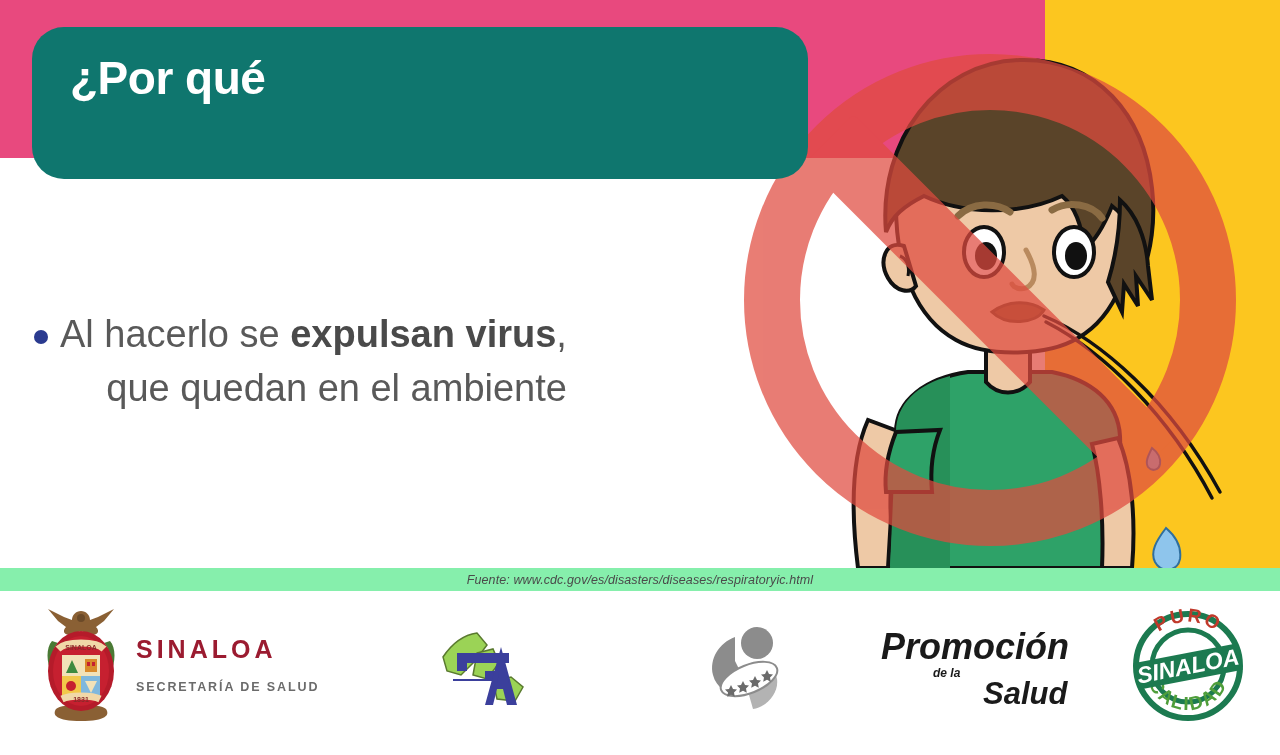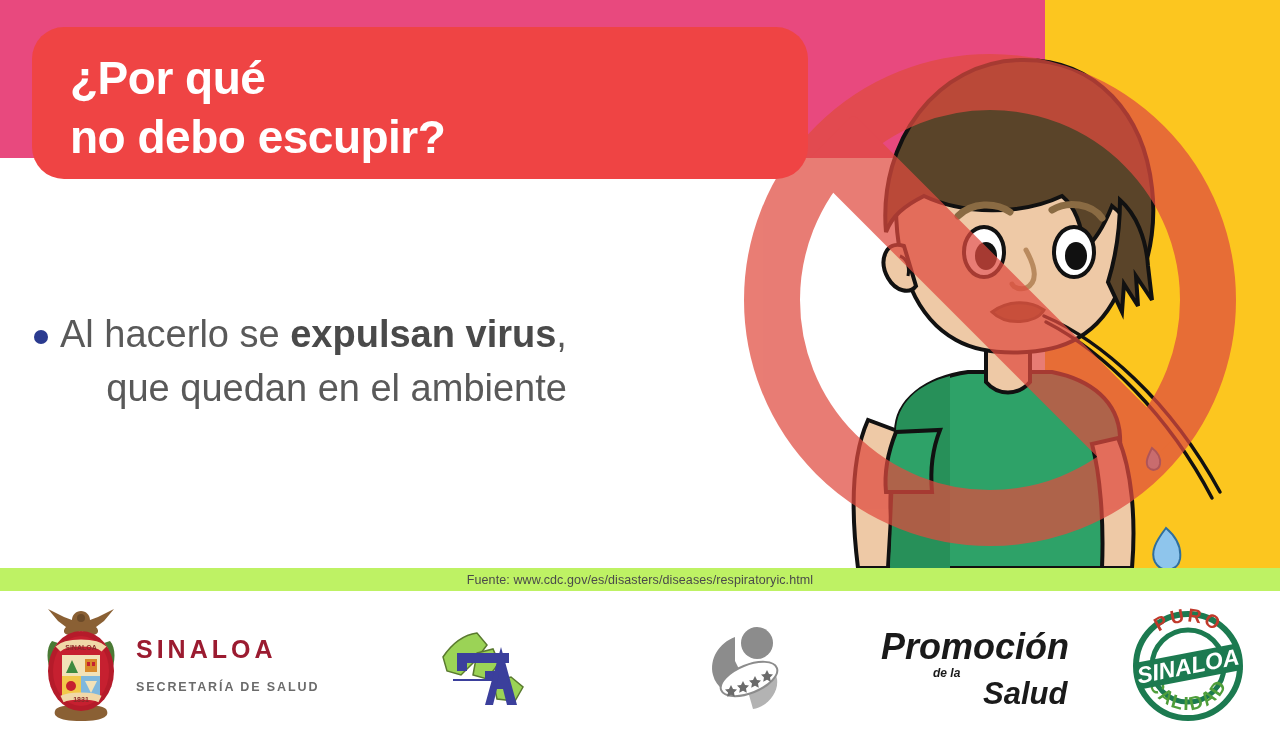--- a/index.html
+++ b/index.html
@@ -27,21 +27,21 @@
     background:#fcc61f;
   }
   .bg-white{
     position:absolute;left:0;top:158px;width:1045px;height:410px;
     background:#ffffff;
   }
 
   
   .title-box{
     position:absolute;left:32px;top:27px;width:776px;height:152px;
-    background:#ef4444;border-radius:32px;
+    background:#0f766e;border-radius:32px;
     box-sizing:border-box;
     padding:22px 0 0 38px;
     z-index:6;
   }
   .title-line{
     color:#ffffff;
     font-weight:bold;
     font-size:46px;
     line-height:1.28;
     letter-spacing:-0.5px;
@@ -70,23 +70,24 @@
   
   .illustration{
     position:absolute;left:700px;top:0;width:580px;height:568px;
     z-index:4;pointer-events:none;
   }
   .illustration svg{display:block;width:100%;height:100%;}
 
   
   .source-bar{
     position:absolute;left:0;top:568px;width:1280px;height:23px;
-    background:#bef264;
+    background:#86efac;
     display:flex;align-items:center;justify-content:center;
     z-index:8;
+    font-style:italic;
   }
   .source-text{
     color:#4a4a4a;font-size:12.5px;letter-spacing:.1px;
   }
 
   
   .footer{
     position:absolute;left:0;top:591px;width:1280px;height:164px;
     background:#ffffff;z-index:8;
   }
@@ -199,21 +200,20 @@
         <g opacity="0.72">
           <circle cx="290" cy="300" r="218" fill="none" stroke="#e04b3f" stroke-width="56"></circle>
           <rect x="255" y="72" width="70" height="456" rx="6" fill="#e04b3f" transform="rotate(-45 290 300)"></rect>
         </g>
       </g>
     </svg>
   </div>
 
   <div class="title-box">
     <div class="title-line">¿Por qué</div>
-    <div class="title-line">no debo escupir?</div>
   </div>
 
   <div class="body-block">
     <div class="bullet-row">
       <span class="bullet-dot"></span>
       <div class="bullet-text">
         <span>Al hacerlo se </span><b>expulsan virus</b><span>,</span><br>
         <span>que quedan en el ambiente</span>
       </div>
     </div>

